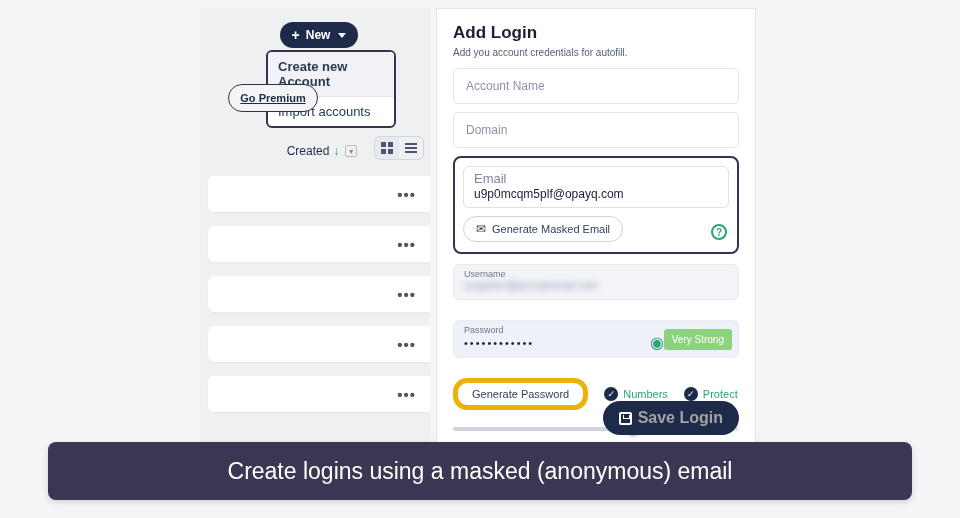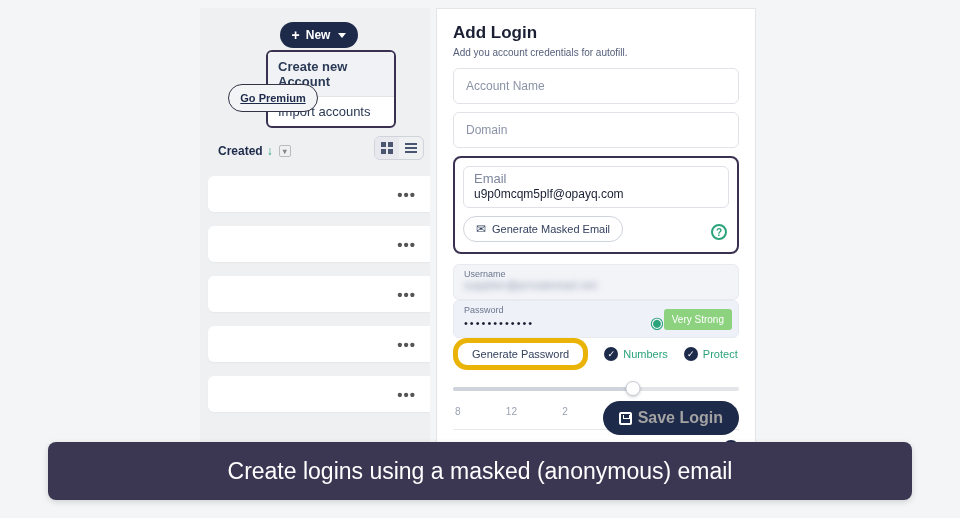--- a/index.html
+++ b/index.html
@@ -8,41 +8,41 @@
   
   .left{width:230px;height:100%;background:#eef0f2;position:relative;overflow:hidden;}
   .new-btn{position:absolute;left:80px;top:14px;width:78px;height:26px;background:#1e2a4a;border-radius:14px;color:#fff;display:flex;align-items:center;justify-content:center;gap:6px;font-size:12px;font-weight:600;}
   .plus{font-size:14px;line-height:1;}
   .caret{width:0;height:0;border-left:4px solid transparent;border-right:4px solid transparent;border-top:5px solid #fff;margin-left:2px;}
   .menu{position:absolute;left:66px;top:42px;width:130px;background:#fff;border:2px solid #3a3150;border-radius:6px;font-size:13px;color:#2a3a55;overflow:hidden;}
   .menu .mi{padding:7px 10px;border-bottom:1px solid #e2e4e8;}
   .menu .mi.sel{background:#f1f2f5;font-weight:600;}
   .menu .mi:last-child{border-bottom:none;}
   .gopremium{position:absolute;left:28px;top:76px;width:90px;height:28px;border-radius:14px;border:1px solid #334;font-size:11px;display:flex;align-items:center;justify-content:center;color:#1e2a4a;font-weight:600;background:#f2f4f6;text-decoration:underline;}
-  .sortrow{position:absolute;left:12px;top:128px;height:30px;width:100%;display:flex;align-items:center;padding-left:6px;color:#1e2a4a;font-size:12px;font-weight:700;}
+  .sortrow{position:absolute;left:4px;top:128px;height:30px;width:100%;display:flex;align-items:center;padding-left:6px;color:#1e2a4a;font-size:12px;font-weight:400;justify-content:center;}
   .sortrow .arw{margin-left:4px;color:#2aa37a;font-size:12px;}
   .sortrow .drop{width:12px;height:12px;border:1px solid #bbb;margin-left:6px;display:flex;align-items:center;justify-content:center;font-size:8px;color:#888;border-radius:2px;}
   .viewtog{position:absolute;right:6px;top:128px;display:flex;border:1px solid #d1d4da;border-radius:6px;overflow:hidden;height:24px;}
   .viewtog span{width:24px;display:flex;align-items:center;justify-content:center;font-size:12px;color:#4a5670;}
   .viewtog span.active{background:#e7e9ee;}
   .rows{position:absolute;left:8px;top:168px;right:0;}
   .card{height:36px;background:#fff;border-radius:6px 0 0 6px;margin-bottom:14px;position:relative;box-shadow:0 1px 2px rgba(0,0,0,0.04);}
   .dots{position:absolute;right:14px;top:10px;font-size:15px;letter-spacing:1px;color:#555;font-weight:bold;}
   
   .right{flex:1;background:#fff;height:100%;border:1px solid #e3e5e9;padding:14px 16px;overflow:hidden;}
   .right h2{font-size:17px;color:#1a1f33;font-weight:700;margin-bottom:4px;}
   .sub{font-size:10px;color:#55607a;margin-bottom:10px;}
   .field{border:1px solid #e1e3e8;border-radius:6px;padding:10px 12px;font-size:12px;color:#8a93a6;margin-bottom:8px;background:#fff;}
   .emailbox{border:2px solid #3a3150;border-radius:8px;padding:8px 8px 10px;margin-bottom:10px;position:relative;}
   .efield{border:1px solid #dfe1e6;border-radius:6px;padding:4px 10px 6px;background:#fff;}
   .efield .lbl{font-size:13px;color:#7c869c;}
   .efield .val{font-size:12px;color:#1a1f33;padding-top:1px;}
   .genmask{display:inline-flex;align-items:center;gap:6px;border:1px solid #cfd3db;border-radius:14px;padding:5px 12px;font-size:11px;color:#33415e;margin-top:8px;}
   .helpq{position:absolute;right:10px;bottom:12px;width:16px;height:16px;border:2px solid #2aa37a;border-radius:50%;color:#2aa37a;font-size:10px;display:flex;align-items:center;justify-content:center;font-weight:bold;}
-  .soft{background:#f2f4f8;border:1px solid #e8eaef;border-radius:6px;padding:4px 10px 8px;margin-bottom:0;position:relative;}
+  .soft{background:#f2f4f8;border:1px solid #e8eaef;border-radius:6px;padding:4px 10px 8px;margin-bottom:20px;position:relative;}
   .soft .lbl{font-size:9px;color:#6b768e;}
   .soft .blur{filter:blur(3px);color:#8a93a6;font-size:11px;letter-spacing:0.5px;}
   .soft .pwd{color:#1a1f33;font-size:11px;letter-spacing:2px;padding-top:2px;}
   .eye{position:absolute;right:74px;top:12px;color:#2aa37a;font-size:16px;}
   .strength{position:absolute;right:6px;top:8px;background:#8cd27f;color:#fff;font-size:10px;padding:5px 8px;border-radius:3px;}
   .pwrow{display:flex;align-items:center;gap:16px;margin-bottom:6px;}
   .genpw{border:5px solid #eab308;border-radius:14px;padding:5px 14px;font-size:11px;color:#33415e;}
   .chk{display:flex;align-items:center;gap:5px;font-size:11px;color:#2aa37a;}
   .chk .ball{width:14px;height:14px;border-radius:50%;background:#1e2a4a;color:#fff;display:flex;align-items:center;justify-content:center;font-size:9px;}
   .slider{position:relative;height:24px;margin:8px 0 4px;}

